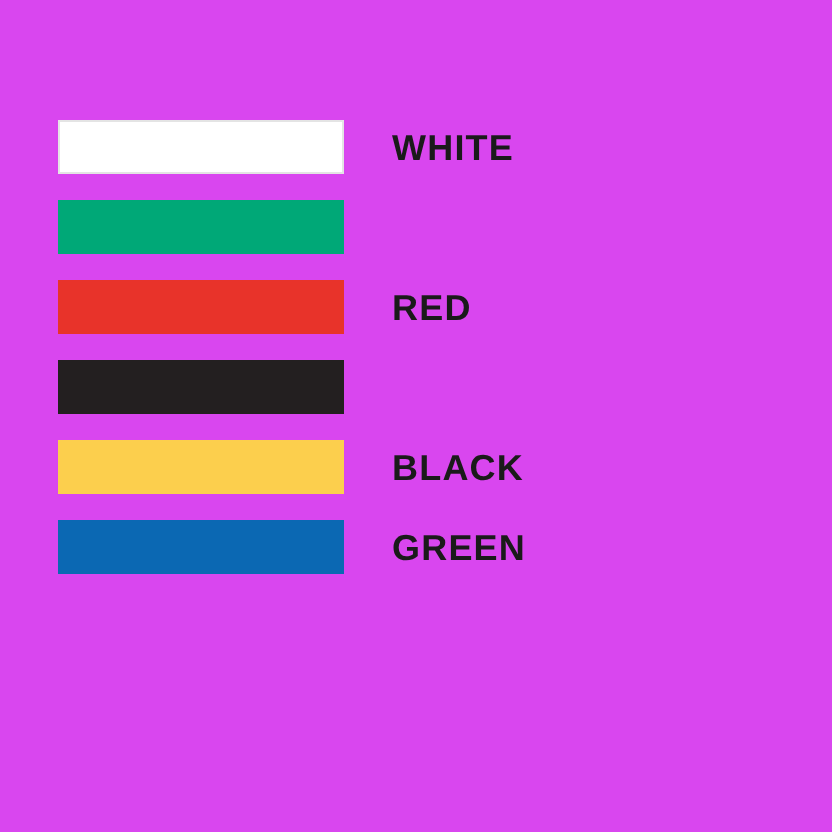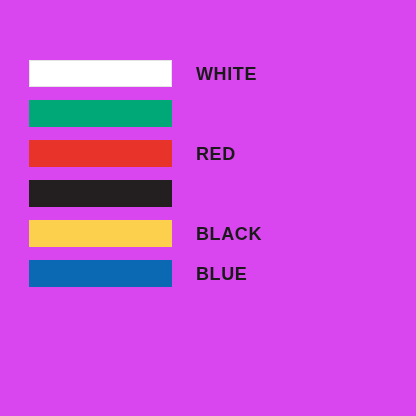--- a/index.html
+++ b/index.html
@@ -78,18 +78,18 @@
       <div class="swatch-chip" style="background-color: rgb(35, 31, 32);"></div>
     </div>
 
     <div class="swatch-row">
       <div class="swatch-chip" style="background-color: rgb(252, 207, 77);"></div>
       <div class="swatch-label">BLACK</div>
     </div>
 
     <div class="swatch-row">
       <div class="swatch-chip" style="background-color: rgb(11, 104, 179);"></div>
-      <div class="swatch-label">BLUE</div>
+      <div class="swatch-label">GREEN</div>
     </div>
 
 
   </div>
 </div>
 
 </body></html>

